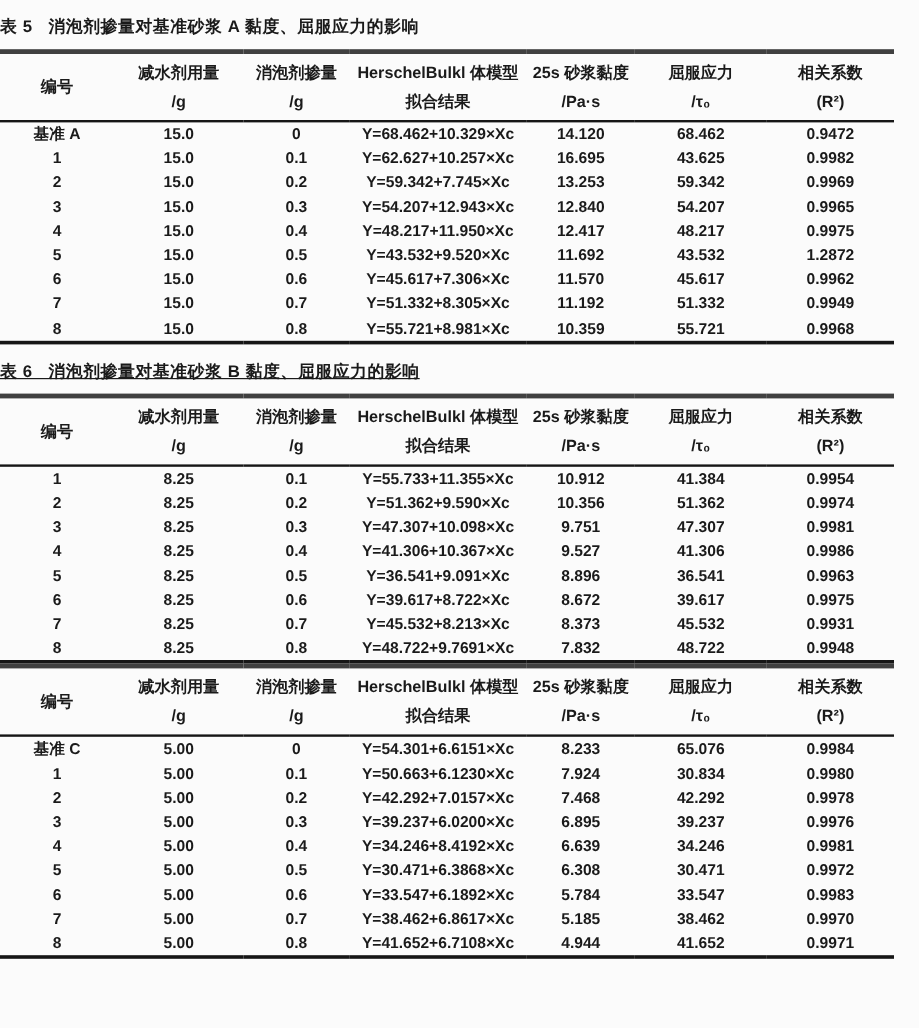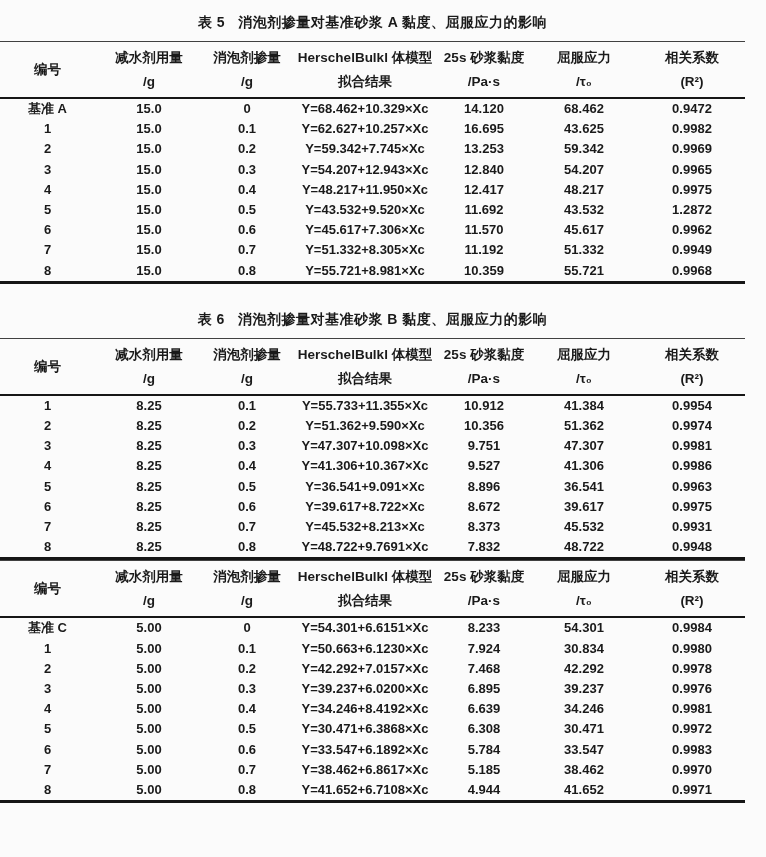--- a/index.html
+++ b/index.html
@@ -13,35 +13,34 @@
     color: #1a1a1a;
     -webkit-font-smoothing: antialiased;
   }
   .sheet {
     width: 745px;
     padding-top: 13px;
     margin: 0;
   }
   .table-title {
     width: 745px;
-    text-align: center;
     font-size: 14px;
     font-weight: 700;
     line-height: 19px;
     margin: 0 0 9px 0;
     letter-spacing: 0.5px;
     white-space: pre;
   }
   .table-title + table { margin-bottom: 0; }
-  section + section .table-title { margin-top: 26px; }
+  section + section .table-title { margin-top: 13px; text-decoration: underline; }
   table.data-table {
     width: 745px;
     border-collapse: collapse;
     table-layout: fixed;
-    border-top: 1px solid #404040;
+    border-top: 4px solid #404040;
     border-bottom: 3px solid #161616;
     padding-left: 37px;
   }
   table.data-table thead tr {
     border-bottom: 2px solid #161616;
   }
   table.data-table th {
     font-weight: 700;
     font-size: 13.5px;
     text-align: center;
@@ -368,21 +367,21 @@
             </th>
         </tr>
       </thead>
       <tbody>
           <tr>
             <td>基准 C</td>
             <td>5.00</td>
             <td>0</td>
             <td>Y=54.301+6.6151×Xc</td>
             <td>8.233</td>
-            <td>54.301</td>
+            <td>65.076</td>
             <td>0.9984</td>
           </tr>
           <tr>
             <td>1</td>
             <td>5.00</td>
             <td>0.1</td>
             <td>Y=50.663+6.1230×Xc</td>
             <td>7.924</td>
             <td>30.834</td>
             <td>0.9980</td>

